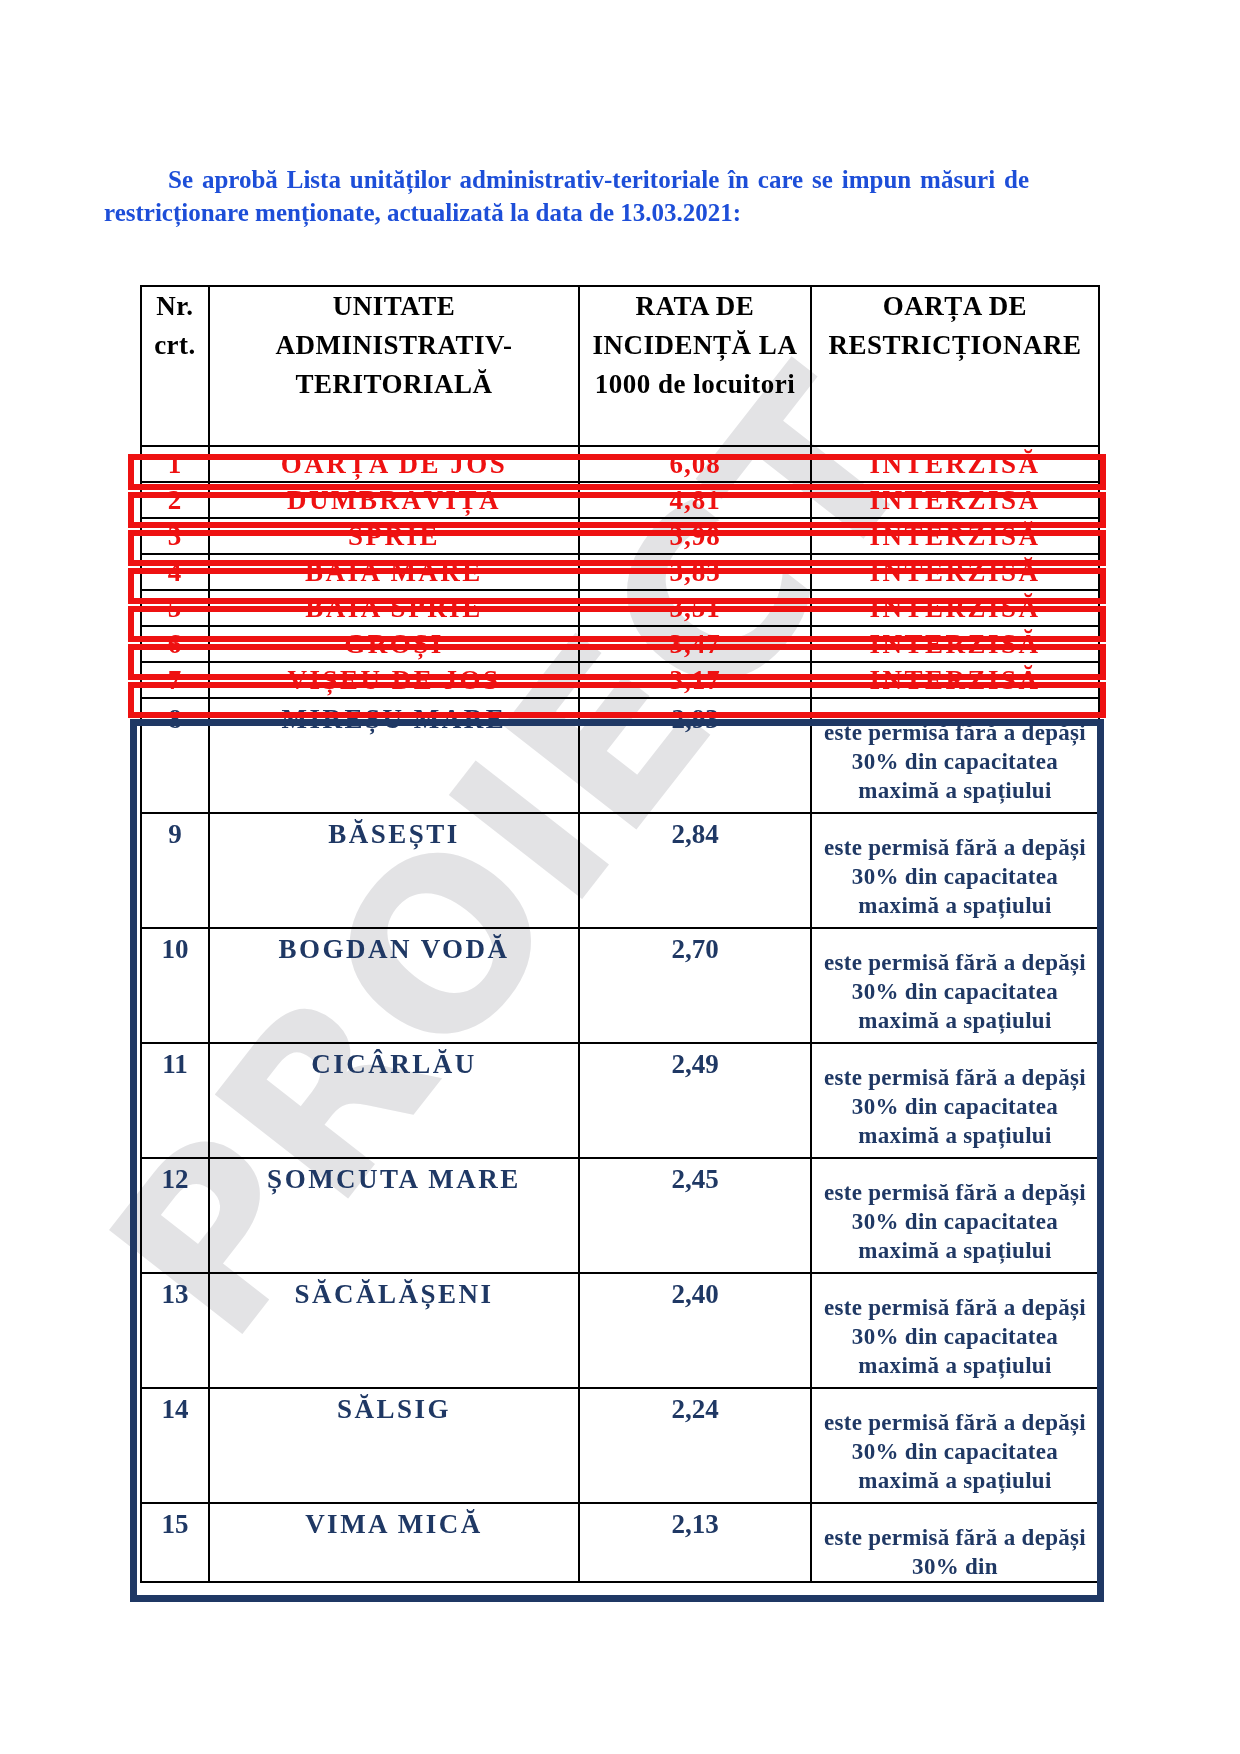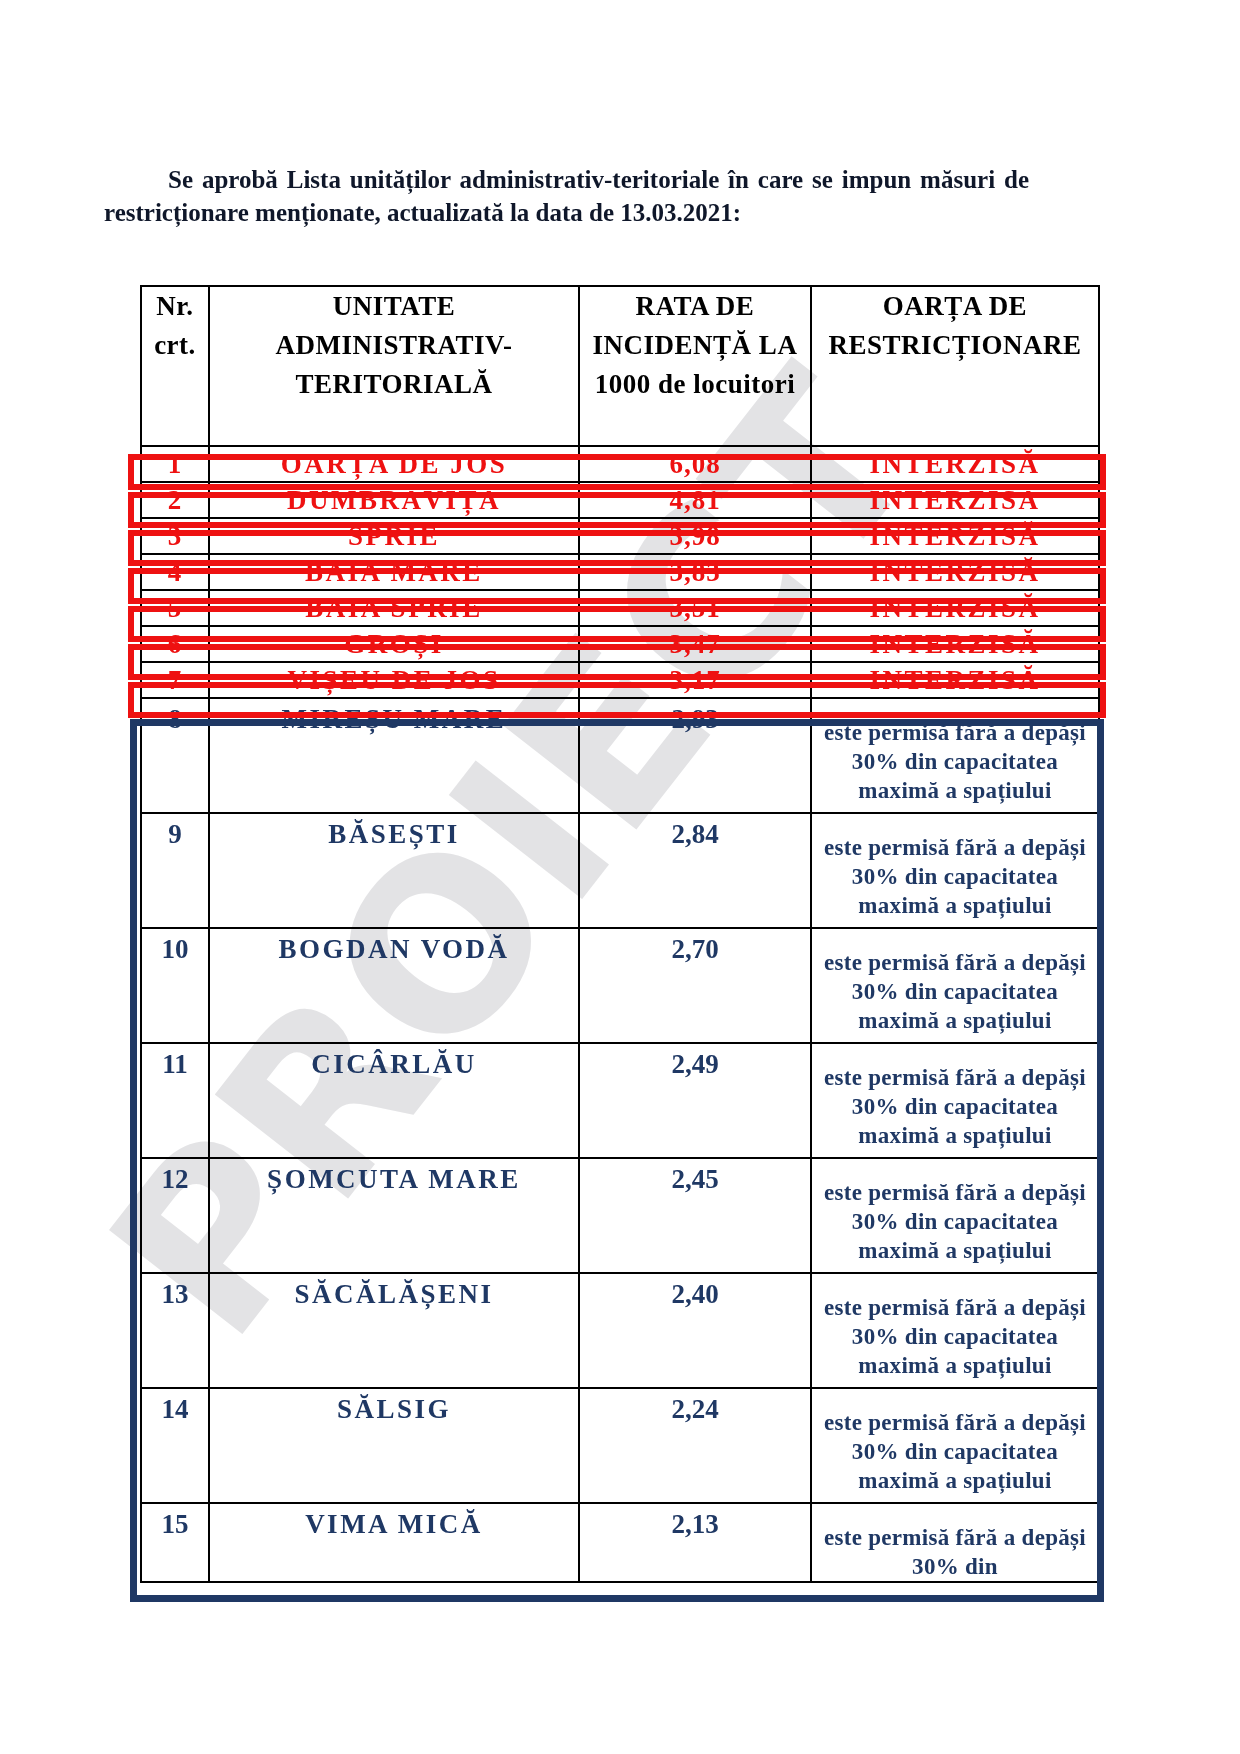--- a/index.html
+++ b/index.html
@@ -36,21 +36,21 @@
   }
 
   
   .intro{
     position:absolute;
     left:104px;top:163px;
     width:925px;
     margin:0;
     font-size:25px;
     font-weight:bold;
-    color:#0f172a;
+    color:#1d4ed8;
     text-align:justify;
     text-indent:64px;
     line-height:1.32;
     z-index:2;
   }
 
   
   .tbl-wrap{position:absolute;left:140px;top:285px;z-index:1;}
   table.main{
     border-collapse:collapse;

